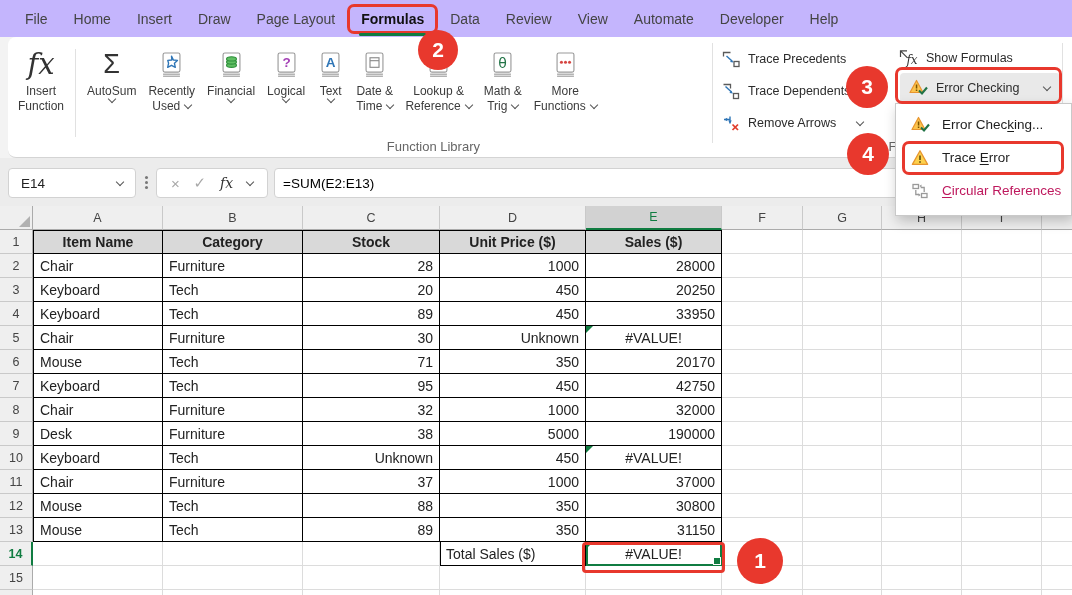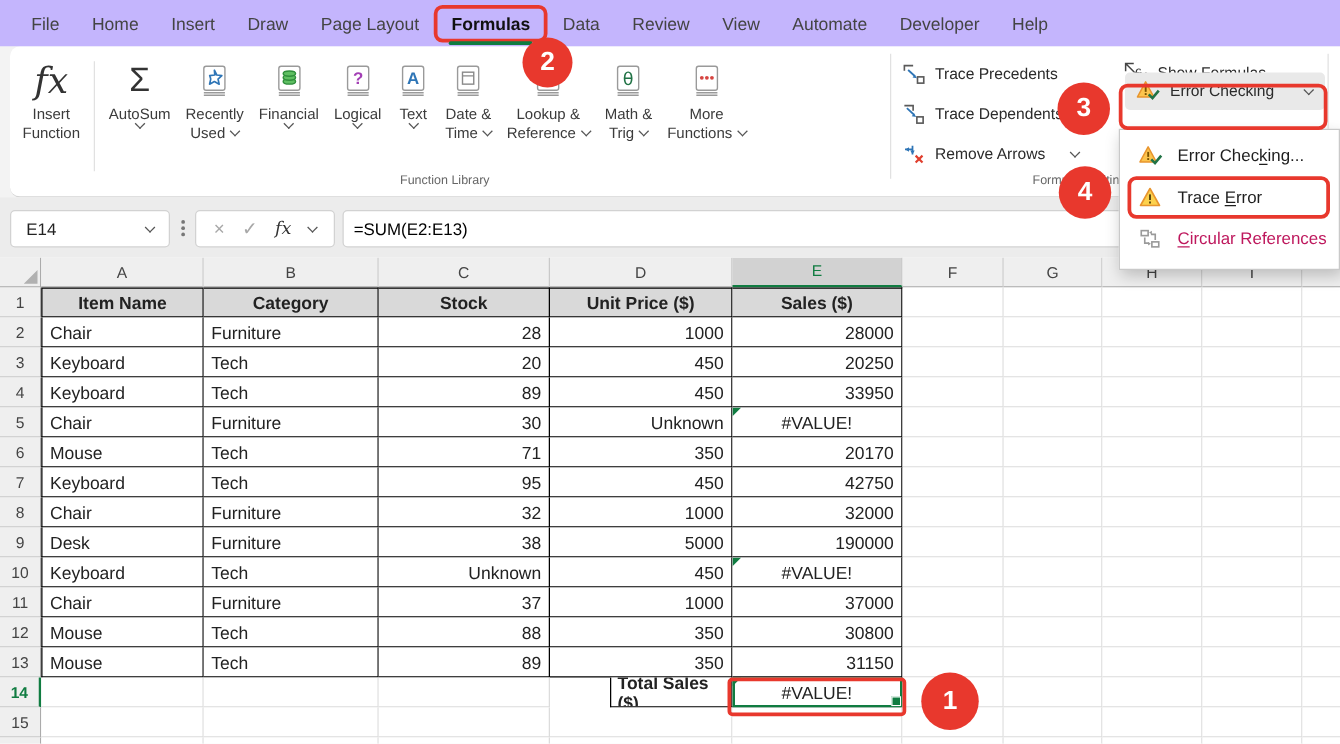--- a/index.html
+++ b/index.html
@@ -19,21 +19,21 @@
   .fl{position:absolute;left:4px;top:4px;display:flex;align-items:flex-start;}
   .flbtn{display:flex;flex-direction:column;align-items:center;padding:3px 6px 0 6px;border-radius:4px;}
   .flbtn .icn{height:40px;display:flex;align-items:center;justify-content:center;}
   .flbtn .lbl{font-size:12px;line-height:15px;color:#3b3b3b;text-align:center;display:flex;flex-direction:column;align-items:center;}
   .flbtn .lrow{display:flex;align-items:center;gap:5px;}
   .fx-big{font-family:"DejaVu Serif",serif;font-style:italic;font-size:29px;color:#333;line-height:1;}
   .sigma{font-size:27px;color:#333;line-height:1;}
   .chev{width:6px;height:6px;border-right:1.4px solid #555;border-bottom:1.4px solid #555;transform:rotate(45deg);display:inline-block;margin-top:-3px;flex:none;}
   .vdiv{width:1px;background:#E1E1E1;height:88px;margin:8px 5px 0 5px;flex:none;}
   .vdiv2{position:absolute;width:1px;background:#E1E1E1;}
-  .grp-label{position:absolute;top:102px;font-size:10px;color:#666;text-align:left;}
+  .grp-label{position:absolute;top:102px;font-size:13px;color:#666;text-align:right;}
 
   .audbtn{position:absolute;display:flex;align-items:center;gap:7px;font-size:12.5px;color:#2b2b2b;height:26px;white-space:nowrap;}
   .audbtn .icn{width:21px;height:20px;display:flex;align-items:center;justify-content:center;flex:none;}
   .audbtn.hl{background:#E9E9E9;border-radius:4px;padding:0 10px 0 8px;height:30px;}
 
   
   .fbar{position:absolute;top:158px;left:0;right:0;height:48px;background:#ECECEC;z-index:3;}
   .fbox{position:absolute;top:10px;height:30px;background:#fff;border:1px solid #D2D2D2;border-radius:4px;display:flex;align-items:center;font-size:13.5px;}
   .namebox{left:8px;width:128px;padding-left:12px;}
   .namebox .chev{position:absolute;right:12px;}
@@ -47,21 +47,21 @@
   #grid{position:absolute;top:206px;left:0;width:1073px;bottom:0;background:#fff;display:grid;grid-auto-rows:24px;overflow:hidden;z-index:1;}
   .cell{font-size:14px;display:flex;align-items:center;overflow:hidden;position:relative;background:#fff;}
   .bl{border-right:1px solid #DCDCDC;border-bottom:1px solid #DCDCDC;}
   .tb{border-right:1px solid #000;border-bottom:1px solid #000;}
   .tb-l{border-left:1px solid #000;}
   .tb-t{border-top:1px solid #000;}
   .th{background:#D9D9D9;font-weight:bold;justify-content:center;}
   .al{justify-content:flex-start;padding-left:6px;}
   .ar{justify-content:flex-end;padding-right:6px;}
   .ac{justify-content:center;}
-  .tl{font-weight:bold;padding-left:5px;margin-left:48px;}
+  .tl{font-weight:normal;padding-left:5px;}
   .colhdr{background:#EFEFEF;border-right:1px solid #C9C9C9;border-bottom:1px solid #ABABAB;justify-content:center;font-size:12.5px;color:#444;}
   .colhdr.sel{background:#D2D2D2;color:var(--green);border-bottom:2px solid var(--green);}
   .rowhdr{background:#EFEFEF;border-right:1px solid #ABABAB;border-bottom:1px solid #C9C9C9;justify-content:center;font-size:12.5px;color:#444;}
   .rowhdr.sel{color:var(--green);font-weight:bold;border-right:2px solid var(--green);}
   .corner{background:#EFEFEF;border-right:1px solid #ABABAB;border-bottom:1px solid #ABABAB;}
   .corner::after{content:'';position:absolute;right:2px;bottom:2px;border-bottom:11px solid #B1B1B1;border-left:11px solid transparent;}
   .err-tri::before{content:'';position:absolute;left:0;top:0;border-top:7px solid var(--green);border-right:7px solid transparent;z-index:2;}
   .sel-cell{outline:2px solid var(--green);outline-offset:-2px;}
   .sel-cell::after{content:'';position:absolute;right:0;bottom:0;width:6px;height:6px;background:var(--green);border:1px solid #fff;}
 
@@ -320,21 +320,21 @@
       </div>
       <div class="audbtn" style="left: 890px; top: 8px;">
         <span class="icn">
           <svg width="21" height="20" viewBox="0 0 21 20">
             <path d="M2.5 9 V2.8 H9 M2.5 2.8 L9.5 9.8" fill="none" stroke="#444" stroke-width="1.2"></path>
             <text x="14" y="16" text-anchor="middle" font-style="italic" font-size="12" fill="#333" font-family="DejaVu Serif">fx</text>
           </svg>
         </span>
         <span>Show Formulas</span>
       </div>
-      <div class="audbtn hl" style="left: 892px; top: 21px; width: 160px;">
+      <div class="audbtn hl" style="left: 892px; top: 36px; width: 160px;">
         <span class="icn">
           <svg width="21" height="20" viewBox="0 0 21 20">
             <path d="M8.5 2.5 L15 14.5 H2 Z" fill="#FCC44D" stroke="#E8952E" stroke-width="1.2" stroke-linejoin="round"></path>
             <rect x="7.8" y="6.5" width="1.5" height="4" fill="#7a5200"></rect>
             <rect x="7.8" y="11.5" width="1.5" height="1.5" fill="#7a5200"></rect>
             <path d="M11 12.5 l3 3 5-6" fill="none" stroke="#217346" stroke-width="2.1"></path>
           </svg>
         </span>
         <span>Error Checking</span>
         <span class="chev" style="margin-left: auto;"></span>

